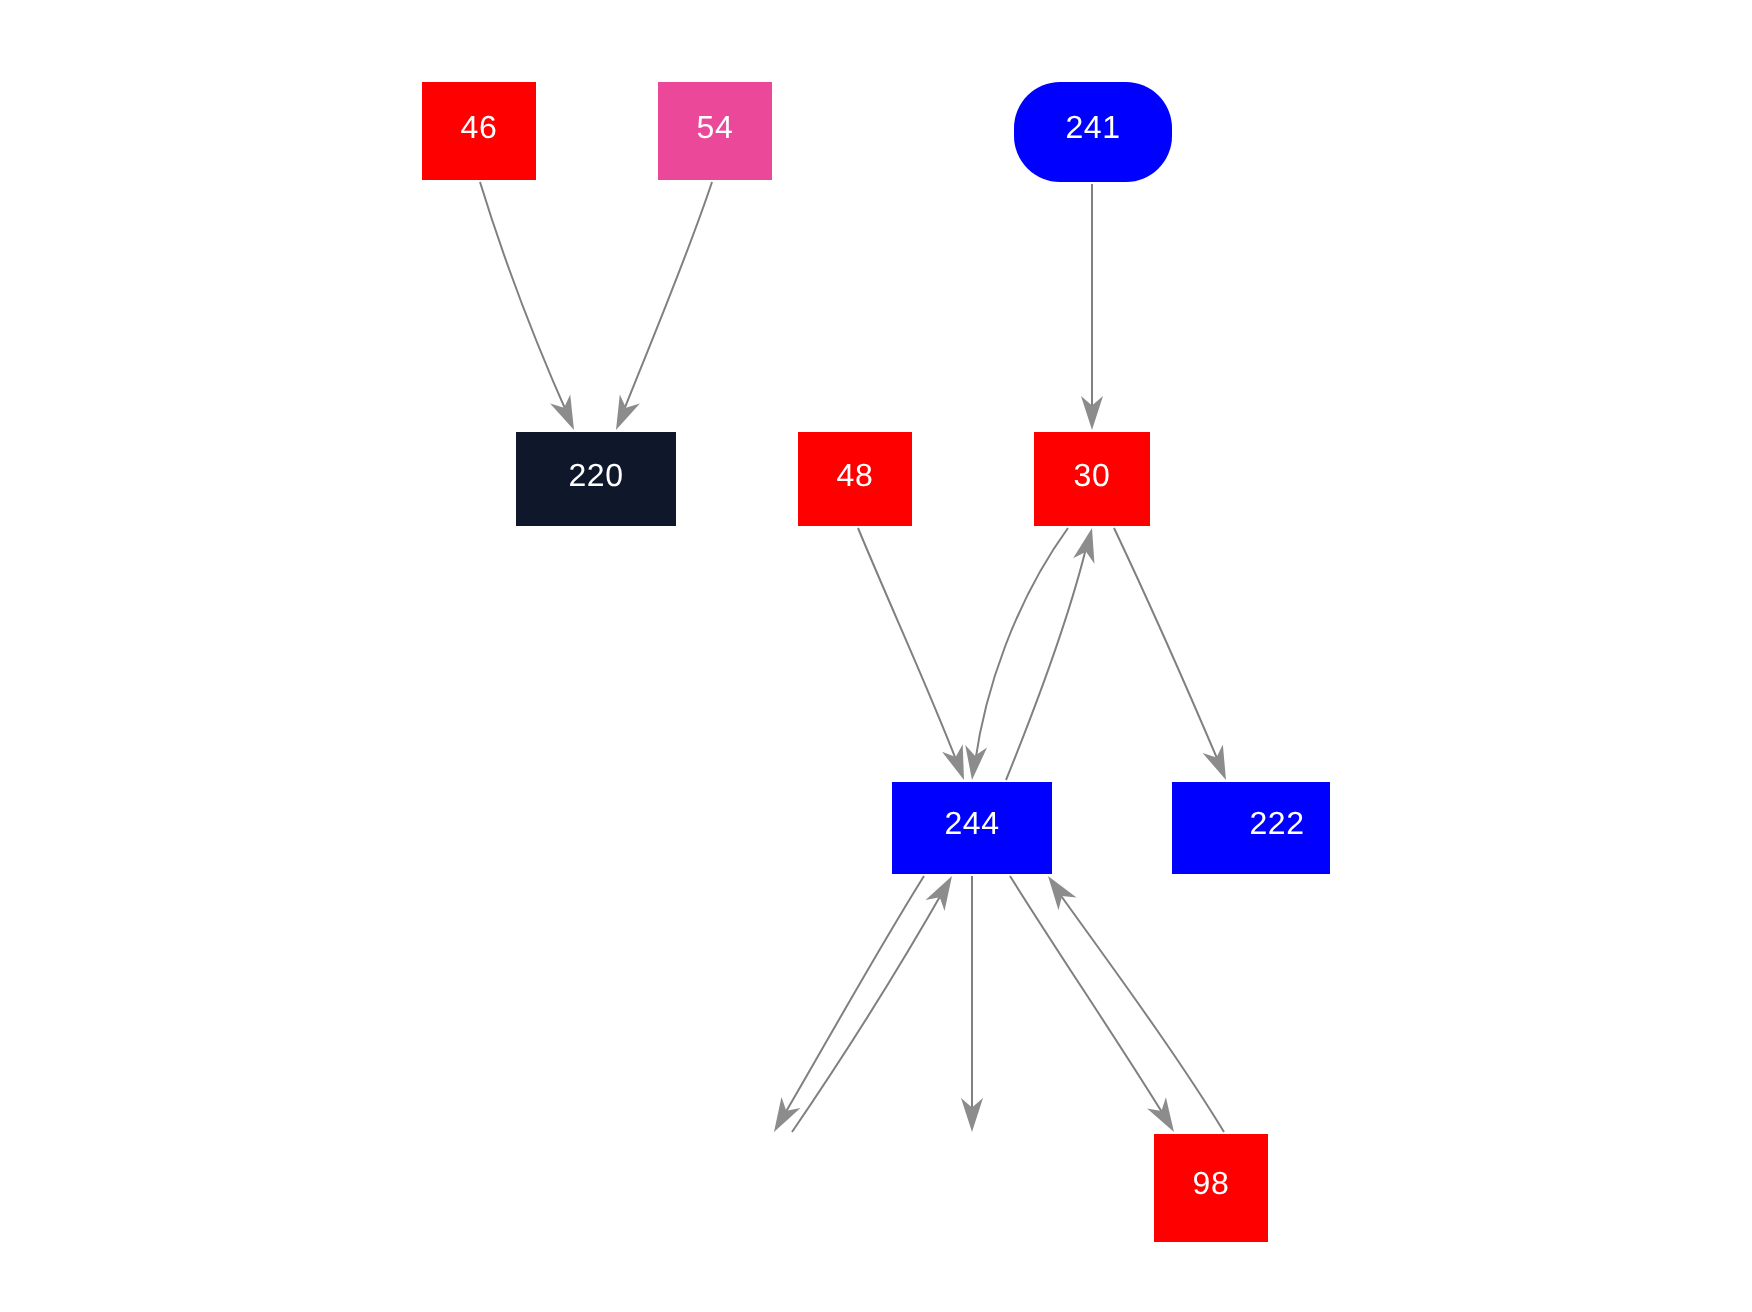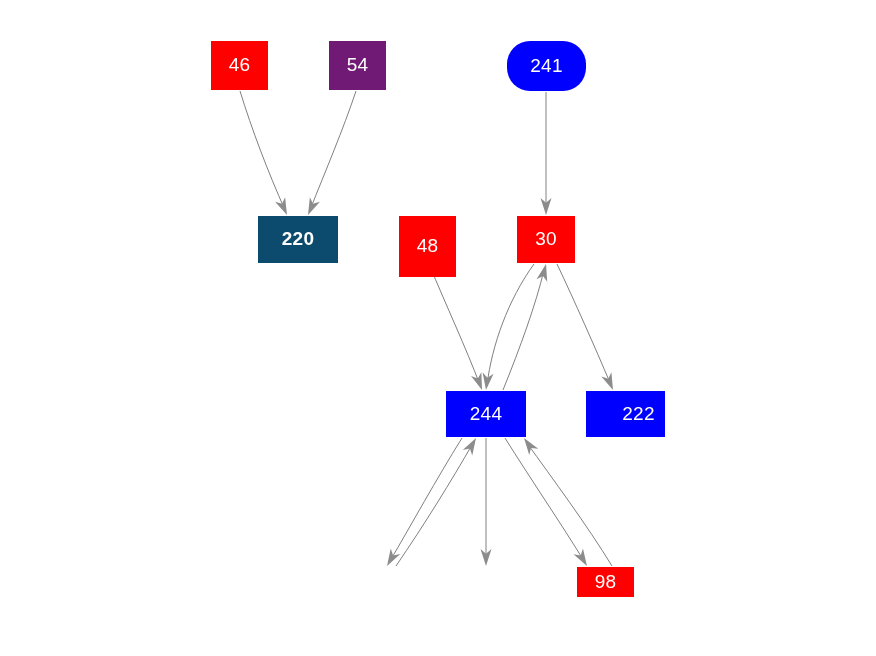--- a/index.html
+++ b/index.html
@@ -31,21 +31,21 @@
     width: 876px;
     height: 656px;
   }
   .graph-node {
     position: absolute;
     display: flex;
     align-items: center;
     justify-content: center;
     box-sizing: border-box;
     color: #ffffff;
-    font-size: 19px;
+    font-size: 16px;
     font-family: "Liberation Sans", "DejaVu Sans", sans-serif;
     line-height: 1;
     letter-spacing: 0.3px;
     user-select: none;
   }
   .graph-node .node-label {
     display: block;
     transform: translateY(-1px);
   }
 </style>
@@ -102,39 +102,39 @@
       <g>
         <path d="M 612 566 C 587 525 552 478 527 443" fill="none" stroke="#808080" stroke-width="1"></path>
         <polygon points="0,0 -17,-5.5 -12.24,0 -17,5.5" fill="#8c8c8c" transform="translate(524,438) rotate(-125)"></polygon>
       </g>
     </svg>
 
   <div id="node-layer">
       <div class="graph-node" style="left: 211px; top: 41px; width: 57px; height: 49px; background: rgb(255, 0, 0); color: rgb(255, 255, 255);">
         <span class="node-label">46</span>
       </div>
-      <div class="graph-node" style="left: 329px; top: 41px; width: 57px; height: 49px; background: #701a75; color: rgb(255, 255, 255);">
+      <div class="graph-node" style="left: 329px; top: 41px; width: 57px; height: 49px; background: #ec4899; color: rgb(255, 255, 255);">
         <span class="node-label">54</span>
       </div>
       <div class="graph-node" style="left: 507px; top: 41px; width: 79px; height: 50px; background: rgb(0, 0, 255); color: rgb(255, 255, 255); border-radius: 23px;">
         <span class="node-label">241</span>
       </div>
-      <div class="graph-node" style="left: 258px; top: 216px; width: 80px; height: 47px; background: #0c4a6e; color: rgb(255, 255, 255); font-weight: bold;">
+      <div class="graph-node" style="left: 258px; top: 216px; width: 80px; height: 47px; background: #0f172a; color: rgb(255, 255, 255);">
         <span class="node-label">220</span>
       </div>
-      <div class="graph-node" style="left: 399px; top: 216px; width: 57px; height: 61px; background: rgb(255, 0, 0); color: rgb(255, 255, 255);">
+      <div class="graph-node" style="left: 399px; top: 216px; width: 57px; height: 47px; background: rgb(255, 0, 0); color: rgb(255, 255, 255);">
         <span class="node-label">48</span>
       </div>
       <div class="graph-node" style="left: 517px; top: 216px; width: 58px; height: 47px; background: rgb(255, 0, 0); color: rgb(255, 255, 255);">
         <span class="node-label">30</span>
       </div>
       <div class="graph-node" style="left: 446px; top: 391px; width: 80px; height: 46px; background: rgb(0, 0, 255); color: rgb(255, 255, 255); text-align: right;">
         <span class="node-label">244</span>
       </div>
       <div class="graph-node" style="left: 586px; top: 391px; width: 79px; height: 46px; background: rgb(0, 0, 255); color: rgb(255, 255, 255); padding-left: 26px;">
         <span class="node-label">222</span>
       </div>
-      <div class="graph-node" style="left: 577px; top: 567px; width: 57px; height: 30px; background: rgb(255, 0, 0); color: rgb(255, 255, 255);">
+      <div class="graph-node" style="left: 577px; top: 567px; width: 57px; height: 54px; background: rgb(255, 0, 0); color: rgb(255, 255, 255);">
         <span class="node-label">98</span>
       </div>
     </div>
 
 </div>
 
 </body></html>

